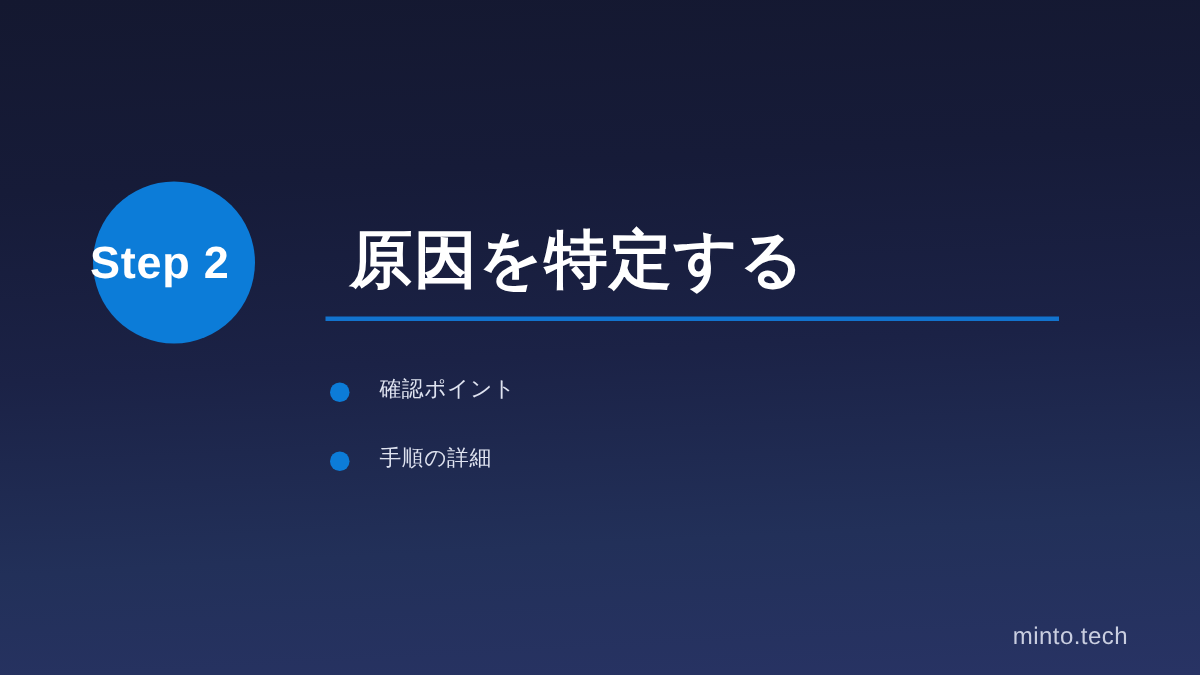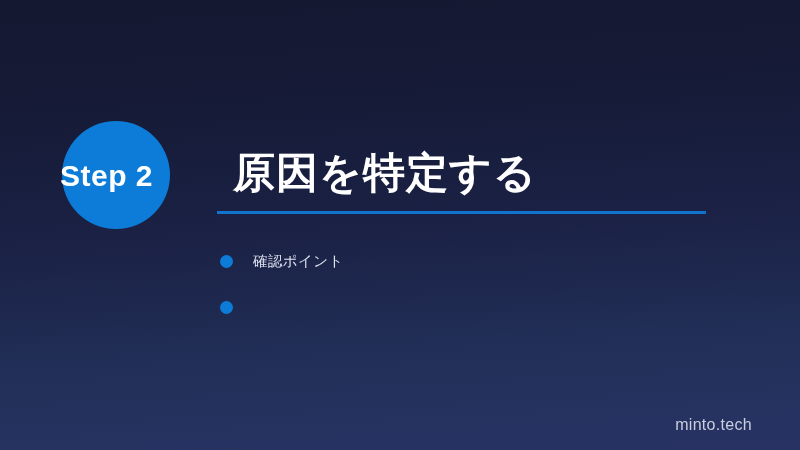--- a/index.html
+++ b/index.html
@@ -77,20 +77,21 @@
     left: 220px;
     top: 238px;
     list-style: none;
   }
 
   .bullet-item {
     position: relative;
     height: 46px;
     display: flex;
     align-items: center;
+    font-family: Liberation Mono, monospace;
   }
 
   .bullet-dot {
     width: 13px;
     height: 13px;
     border-radius: 50%;
     background: #0c7cd8;
     flex: 0 0 auto;
   }
 
@@ -127,18 +128,19 @@
 
   <div class="divider"></div>
 
   <ul class="bullets">
     <li class="bullet-item">
       <span class="bullet-dot"></span>
       <span class="bullet-text">確認ポイント</span>
     </li>
     <li class="bullet-item">
       <span class="bullet-dot"></span>
+      <span class="bullet-text">手順の詳細</span>
     </li>
   </ul>
 
   <div class="footer">minto.tech</div>
 
 </div>
 
 </body></html>

